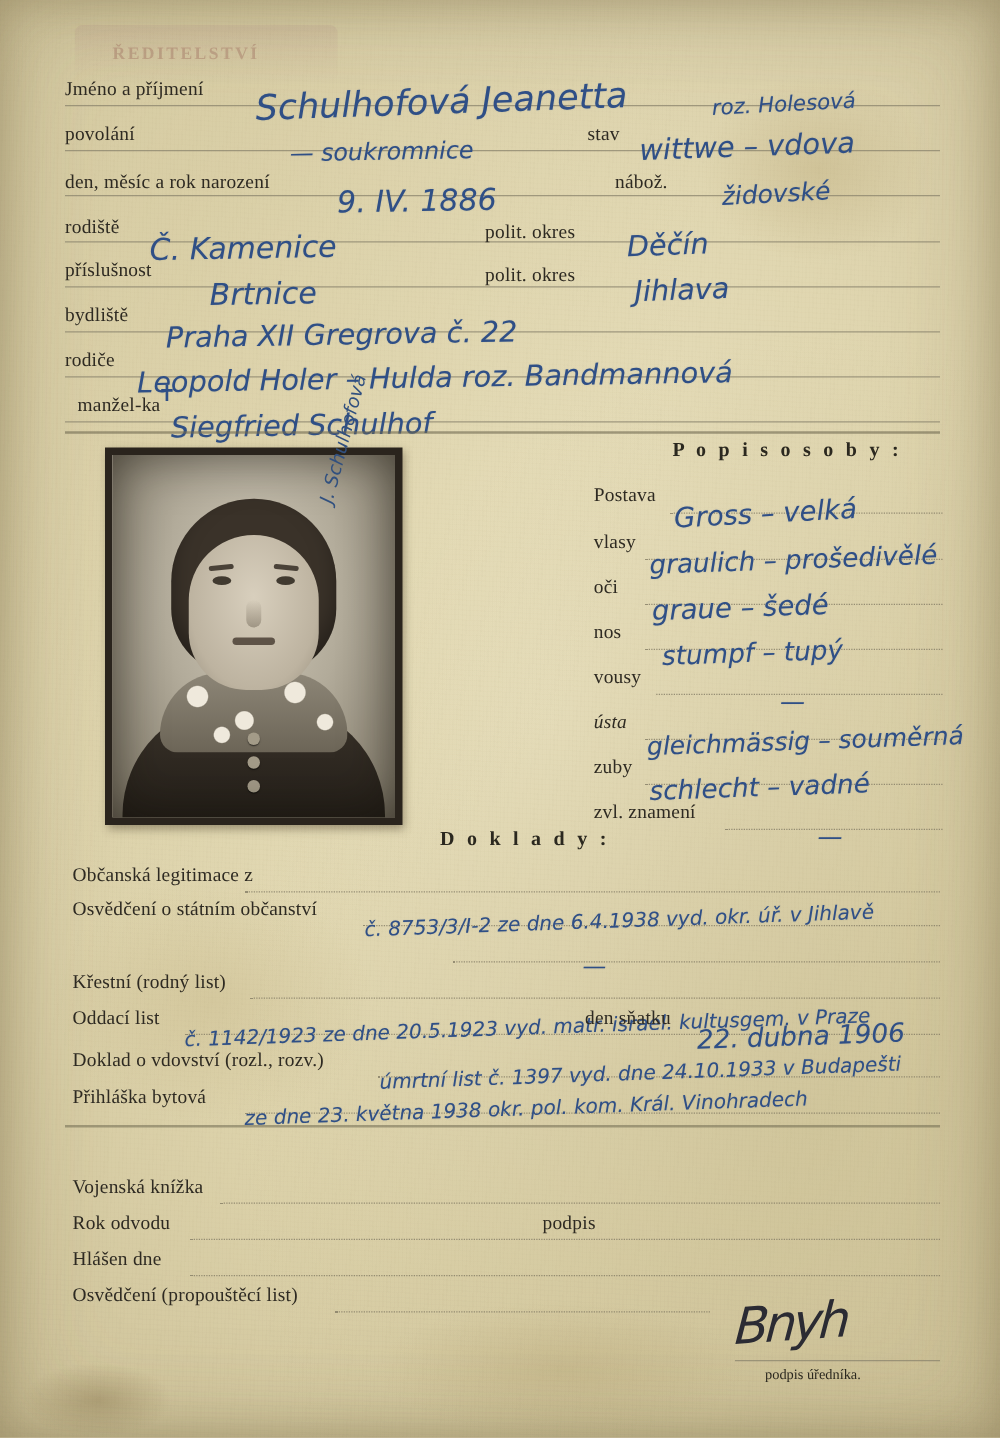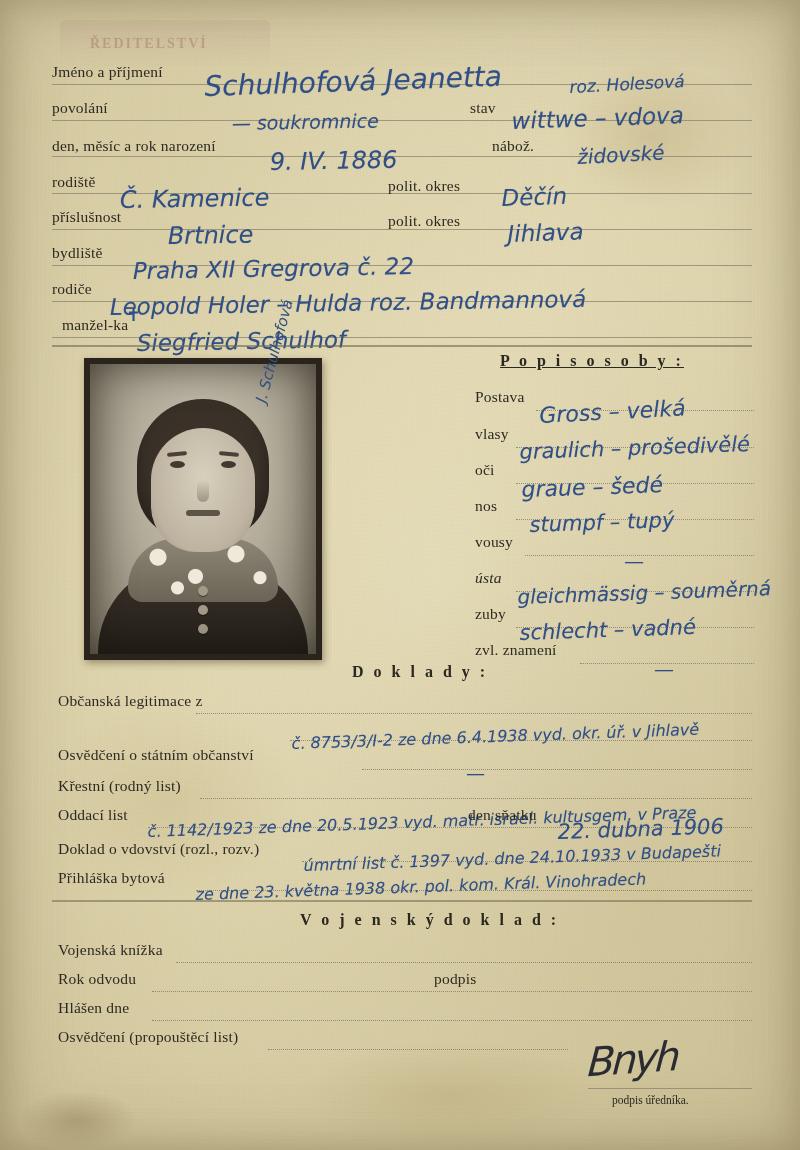--- a/index.html
+++ b/index.html
@@ -286,21 +286,21 @@
       <div class="btns">
           <i></i>
           <i></i>
           <i></i>
         </div>
       <div class="vign"></div>
     </div>
   </div>
   <div class="photo-sig">J. Schulhofová</div>
 
-  <div class="section-title" style="left:500px;top:352px;text-decoration:underline;">P o p i s   o s o b y :</div>
+  <div class="section-title" style="left:538px;top:352px;">P o p i s   o s o b y :</div>
 
   <div class="lbl" style="left:475px;top:388px;">Postava</div>
   <div class="rule dotted" style="left:536px;top:410px;width:218px;"></div>
   <div class="hw" style="left:540px;top:403px;font-size:22px;transform:rotate(-3deg);">Gross – velká</div>
 
   <div class="lbl" style="left:475px;top:425px;">vlasy</div>
   <div class="rule dotted" style="left:516px;top:447px;width:238px;"></div>
   <div class="hw" style="left:520px;top:440px;font-size:21px;transform:rotate(-2deg);">graulich – prošedivělé</div>
 
   <div class="lbl" style="left:475px;top:461px;">oči</div>
@@ -325,21 +325,21 @@
 
   <div class="lbl" style="left:475px;top:641px;">zvl. znamení</div>
   <div class="rule dotted" style="left:580px;top:663px;width:174px;"></div>
   <div class="hw" style="left:654px;top:657px;font-size:20px;">—</div>
 
   <div class="section-title" style="left:352px;top:663px;">D o k l a d y :</div>
 
   <div class="lbl" style="left:58px;top:692px;">Občanská legitimace z</div>
   <div class="rule dotted" style="left:196px;top:713px;width:556px;"></div>
 
-  <div class="lbl" style="left:58px;top:719px;margin-top:27px;">Osvědčení o státním občanství</div>
+  <div class="lbl" style="left:58px;top:719px;">Osvědčení o státním občanství</div>
   <div class="rule dotted" style="left:290px;top:740px;width:462px;"></div>
   <div class="hw small" style="left:292px;top:734px;font-size:16px;transform:rotate(-2deg);">č. 8753/3/I-2 ze dne 6.4.1938 vyd. okr. úř. v Jihlavě</div>
 
   <div class="rule dotted" style="left:362px;top:769px;width:390px;"></div>
   <div class="hw" style="left:466px;top:762px;font-size:19px;">—</div>
 
   <div class="lbl" style="left:58px;top:777px;">Křestní (rodný list)</div>
   <div class="rule dotted" style="left:200px;top:798px;width:552px;"></div>
 
   <div class="lbl" style="left:58px;top:806px;">Oddací list</div>
@@ -351,21 +351,20 @@
   <div class="lbl" style="left:58px;top:840px;">Doklad o vdovství (rozl., rozv.)</div>
   <div class="rule dotted" style="left:302px;top:861px;width:450px;"></div>
   <div class="hw small" style="left:304px;top:856px;font-size:16px;transform:rotate(-2deg);">úmrtní list č. 1397 vyd. dne 24.10.1933 v Budapešti</div>
 
   <div class="lbl" style="left:58px;top:869px;">Přihláška bytová</div>
   <div class="rule dotted" style="left:196px;top:890px;width:556px;"></div>
   <div class="hw small" style="left:196px;top:885px;font-size:16px;transform:rotate(-2deg);">ze dne 23. května 1938 okr. pol. kom. Král. Vinohradech</div>
 
   <div class="rule" style="left:52px;top:900px;width:700px;border-bottom:2px solid #6f6950;opacity:.55;"></div>
 
-  <div class="section-title" style="left:300px;top:911px;">V o j e n s k ý   d o k l a d :</div>
 
   <div class="lbl" style="left:58px;top:941px;">Vojenská knížka</div>
   <div class="rule dotted" style="left:176px;top:962px;width:576px;"></div>
 
   <div class="lbl" style="left:58px;top:970px;">Rok odvodu</div>
   <div class="rule dotted" style="left:152px;top:991px;width:600px;"></div>
   <div class="lbl" style="left:434px;top:970px;">podpis</div>
 
   <div class="lbl" style="left:58px;top:999px;">Hlášen dne</div>
   <div class="rule dotted" style="left:152px;top:1020px;width:600px;"></div>

